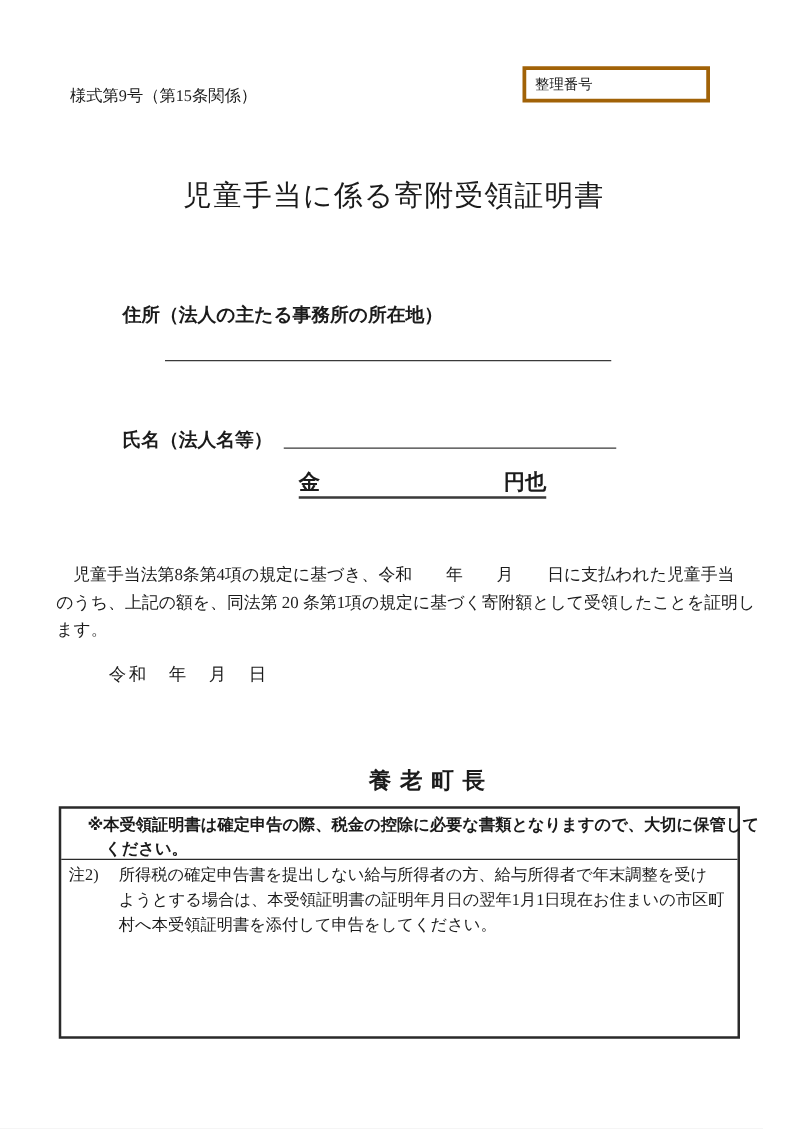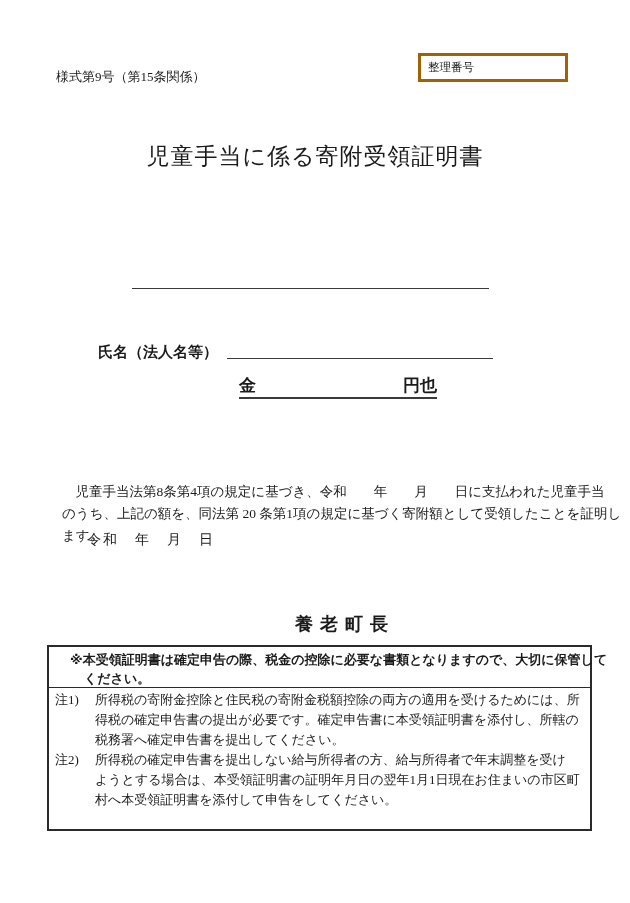--- a/index.html
+++ b/index.html
@@ -38,21 +38,21 @@
   .name-line  { left: 227px; top: 334px; width: 266px; height: 25px;
                 border-bottom: 1.5px solid #3a3a3a; }
 
   .amount-row {
     left: 239px; top: 374px; width: 198px; height: 25px;
     border-bottom: 2px solid #3a3a3a;
     display: flex; justify-content: space-between; align-items: flex-end;
     font-size: 17px; font-weight: bold;
   }
 
-  .paragraph { left: 62px; top: 449px; font-size: 13.5px; line-height: 22px; margin-top: 32px; }
+  .paragraph { left: 45px; top: 449px; font-size: 13.5px; line-height: 22px; }
   .paragraph div { white-space: nowrap; }
 
   .date-line { left: 87px; top: 531px; font-size: 14px; letter-spacing: 2px; font-family: Liberation Serif, serif; }
 
   .signer { left: 295px; top: 612px; font-size: 18px; font-weight: bold;
             letter-spacing: 7px; }
 
   .notice-box {
     left: 47px; top: 645px; width: 545px; height: 186px;
     border: 2px solid #2a2a2a;
@@ -77,20 +77,21 @@
 <div class="page">
 
   <div class="abs form-number">様式第9号（第15条関係）</div>
 
   <div class="abs ref-box">
     <div class="lbl">整理番号</div>
   </div>
 
   <div class="abs doc-title">児童手当に係る寄附受領証明書</div>
 
+  <div class="abs address-label">住所（法人の主たる事務所の所在地）</div>
   <div class="abs address-line"></div>
 
   <div class="abs name-label">氏名（法人名等）</div>
   <div class="abs name-line"></div>
 
   <div class="abs amount-row">
     <span>金</span>
     <span>円也</span>
   </div>
 
@@ -104,28 +105,20 @@
 
   <div class="abs signer">養老町長</div>
 
   <div class="abs notice-box">
     <div class="notice-head">
       <div>※本受領証明書は確定申告の際、税金の控除に必要な書類となりますので、大切に保管して</div>
       <div class="wrap-indent">ください。</div>
     </div>
     <div class="notice-notes">
       <div class="note">
-        <div class="note-label">注1)</div>
-        <div class="note-body">
-          <div>所得税の寄附金控除と住民税の寄附金税額控除の両方の適用を受けるためには、所</div>
-          <div>得税の確定申告書の提出が必要です。確定申告書に本受領証明書を添付し、所轄の</div>
-          <div>税務署へ確定申告書を提出してください。</div>
-        </div>
-      </div>
-      <div class="note">
         <div class="note-label">注2)</div>
         <div class="note-body">
           <div>所得税の確定申告書を提出しない給与所得者の方、給与所得者で年末調整を受け</div>
           <div>ようとする場合は、本受領証明書の証明年月日の翌年1月1日現在お住まいの市区町</div>
           <div>村へ本受領証明書を添付して申告をしてください。</div>
         </div>
       </div>
     </div>
   </div>
 

